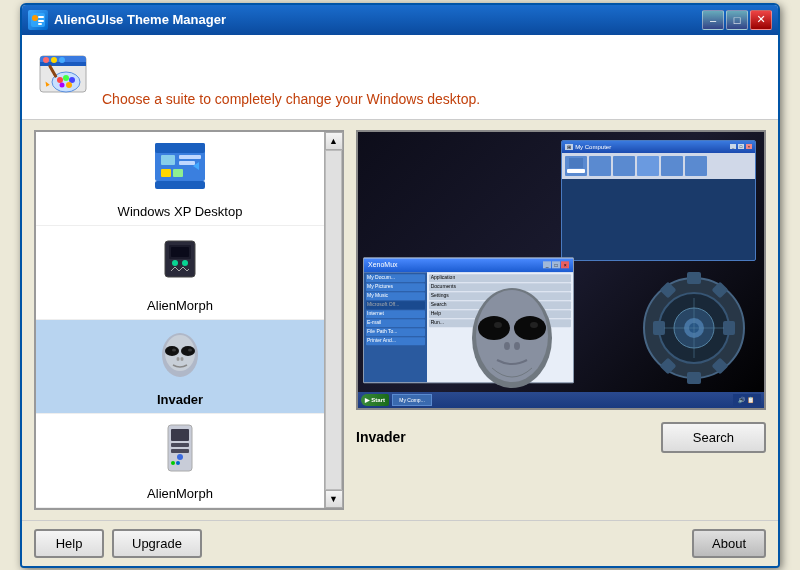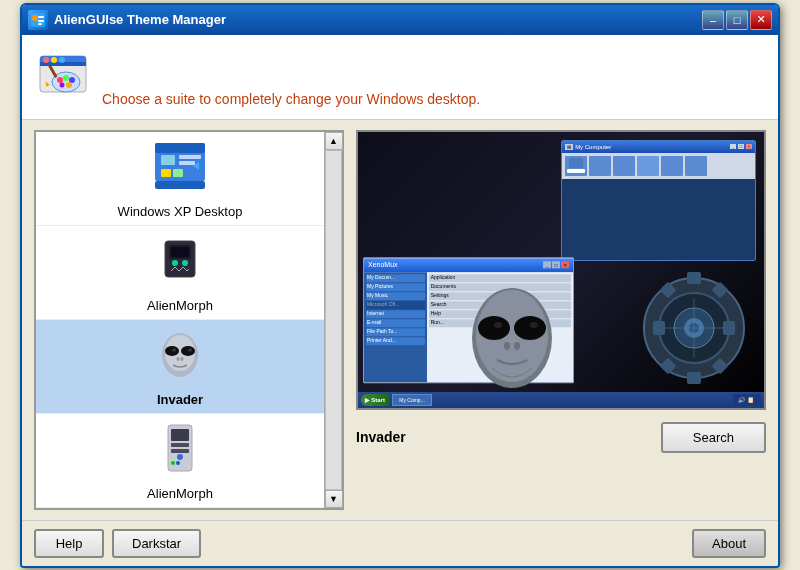--- a/index.html
+++ b/index.html
@@ -521,16 +521,16 @@
 
       <div class="preview-bottom">
         <span class="preview-label">Invader</span>
         <button class="apply-btn">Search</button>
       </div>
     </div>
   </div>
 
   <div class="footer">
     <button class="footer-btn">Help</button>
-    <button class="footer-btn">Darkstar</button>
+    <button class="footer-btn">Upgrade</button>
     <button class="footer-btn close-btn" style="margin-left:auto;">About</button>
   </div>
 </div>
 
 </body></html>

